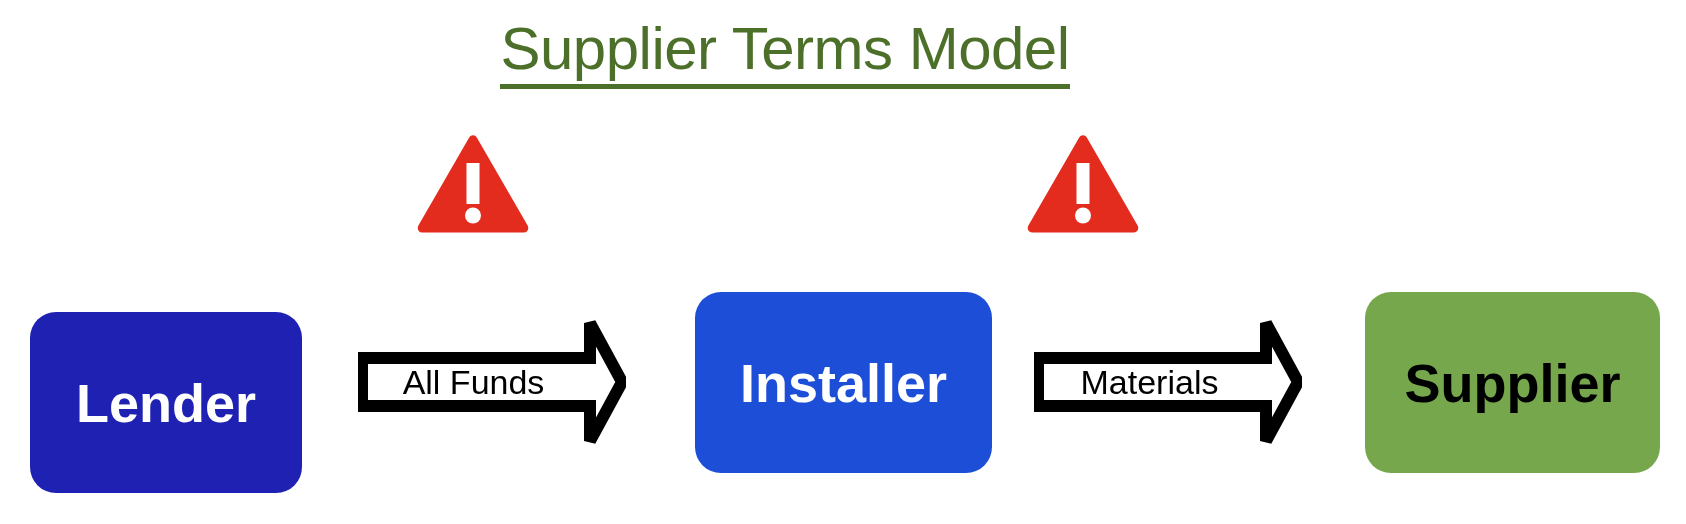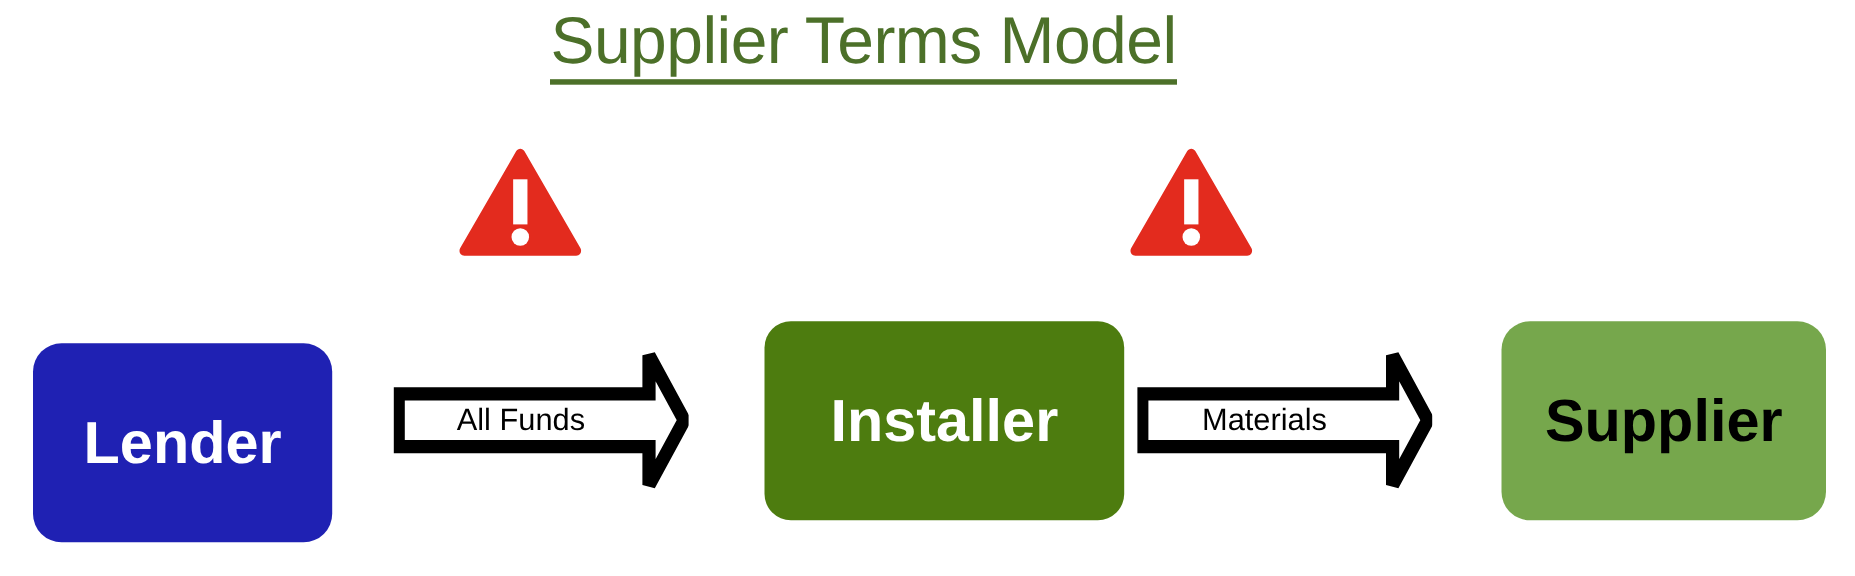--- a/index.html
+++ b/index.html
@@ -30,20 +30,21 @@
     display: inline-block;
     font-family: "Liberation Sans", sans-serif;
     font-size: 60px;
     font-weight: 400;
     color: #4c7029;
     letter-spacing: -0.5px;
     line-height: 1.1;
     border-bottom: 5px solid #4c7029;
     padding-bottom: 2px;
     white-space: nowrap;
+    margin-top: 12px;
   }
 
   
   .node-box {
     position: absolute;
     border-radius: 26px;
     display: flex;
     align-items: center;
     justify-content: center;
     box-sizing: border-box;
@@ -57,23 +58,22 @@
     white-space: nowrap;
   }
   #node-lender {
     left: 30px;  top: 292px;  width: 272px; height: 181px;
     background: #1f21b3;
     margin-top: 20px;
   }
   #node-lender .node-label { color: #ffffff; }
 
   #node-installer {
-    left: 695px; top: 292px;  width: 327px; height: 181px;
-    background: #4d7c0f;
-    border-radius: 24px;
+    left: 695px; top: 292px;  width: 297px; height: 181px;
+    background: #1d4ed8;
   }
   #node-installer .node-label { color: #ffffff; }
 
   #node-supplier {
     left: 1365px; top: 292px; width: 295px; height: 181px;
     background: #76a74c;
   }
   #node-supplier .node-label { color: #000000; }
 
   
@@ -92,21 +92,21 @@
   .arrow-label {
     position: absolute;
     left: 8px;
     top: 0;
     width: 215px;
     height: 130px;
     display: flex;
     align-items: center;
     justify-content: center;
     font-family: "Liberation Sans", sans-serif;
-    font-size: 28px;
+    font-size: 34px;
     font-weight: 400;
     color: #000000;
     white-space: nowrap;
     pointer-events: none;
   }
   #arrow-all-funds { left: 358px; top: 317px; }
   #arrow-materials { left: 1027px; top: 317px; margin-left: 7px; }
 
   
   .warning-triangle {

